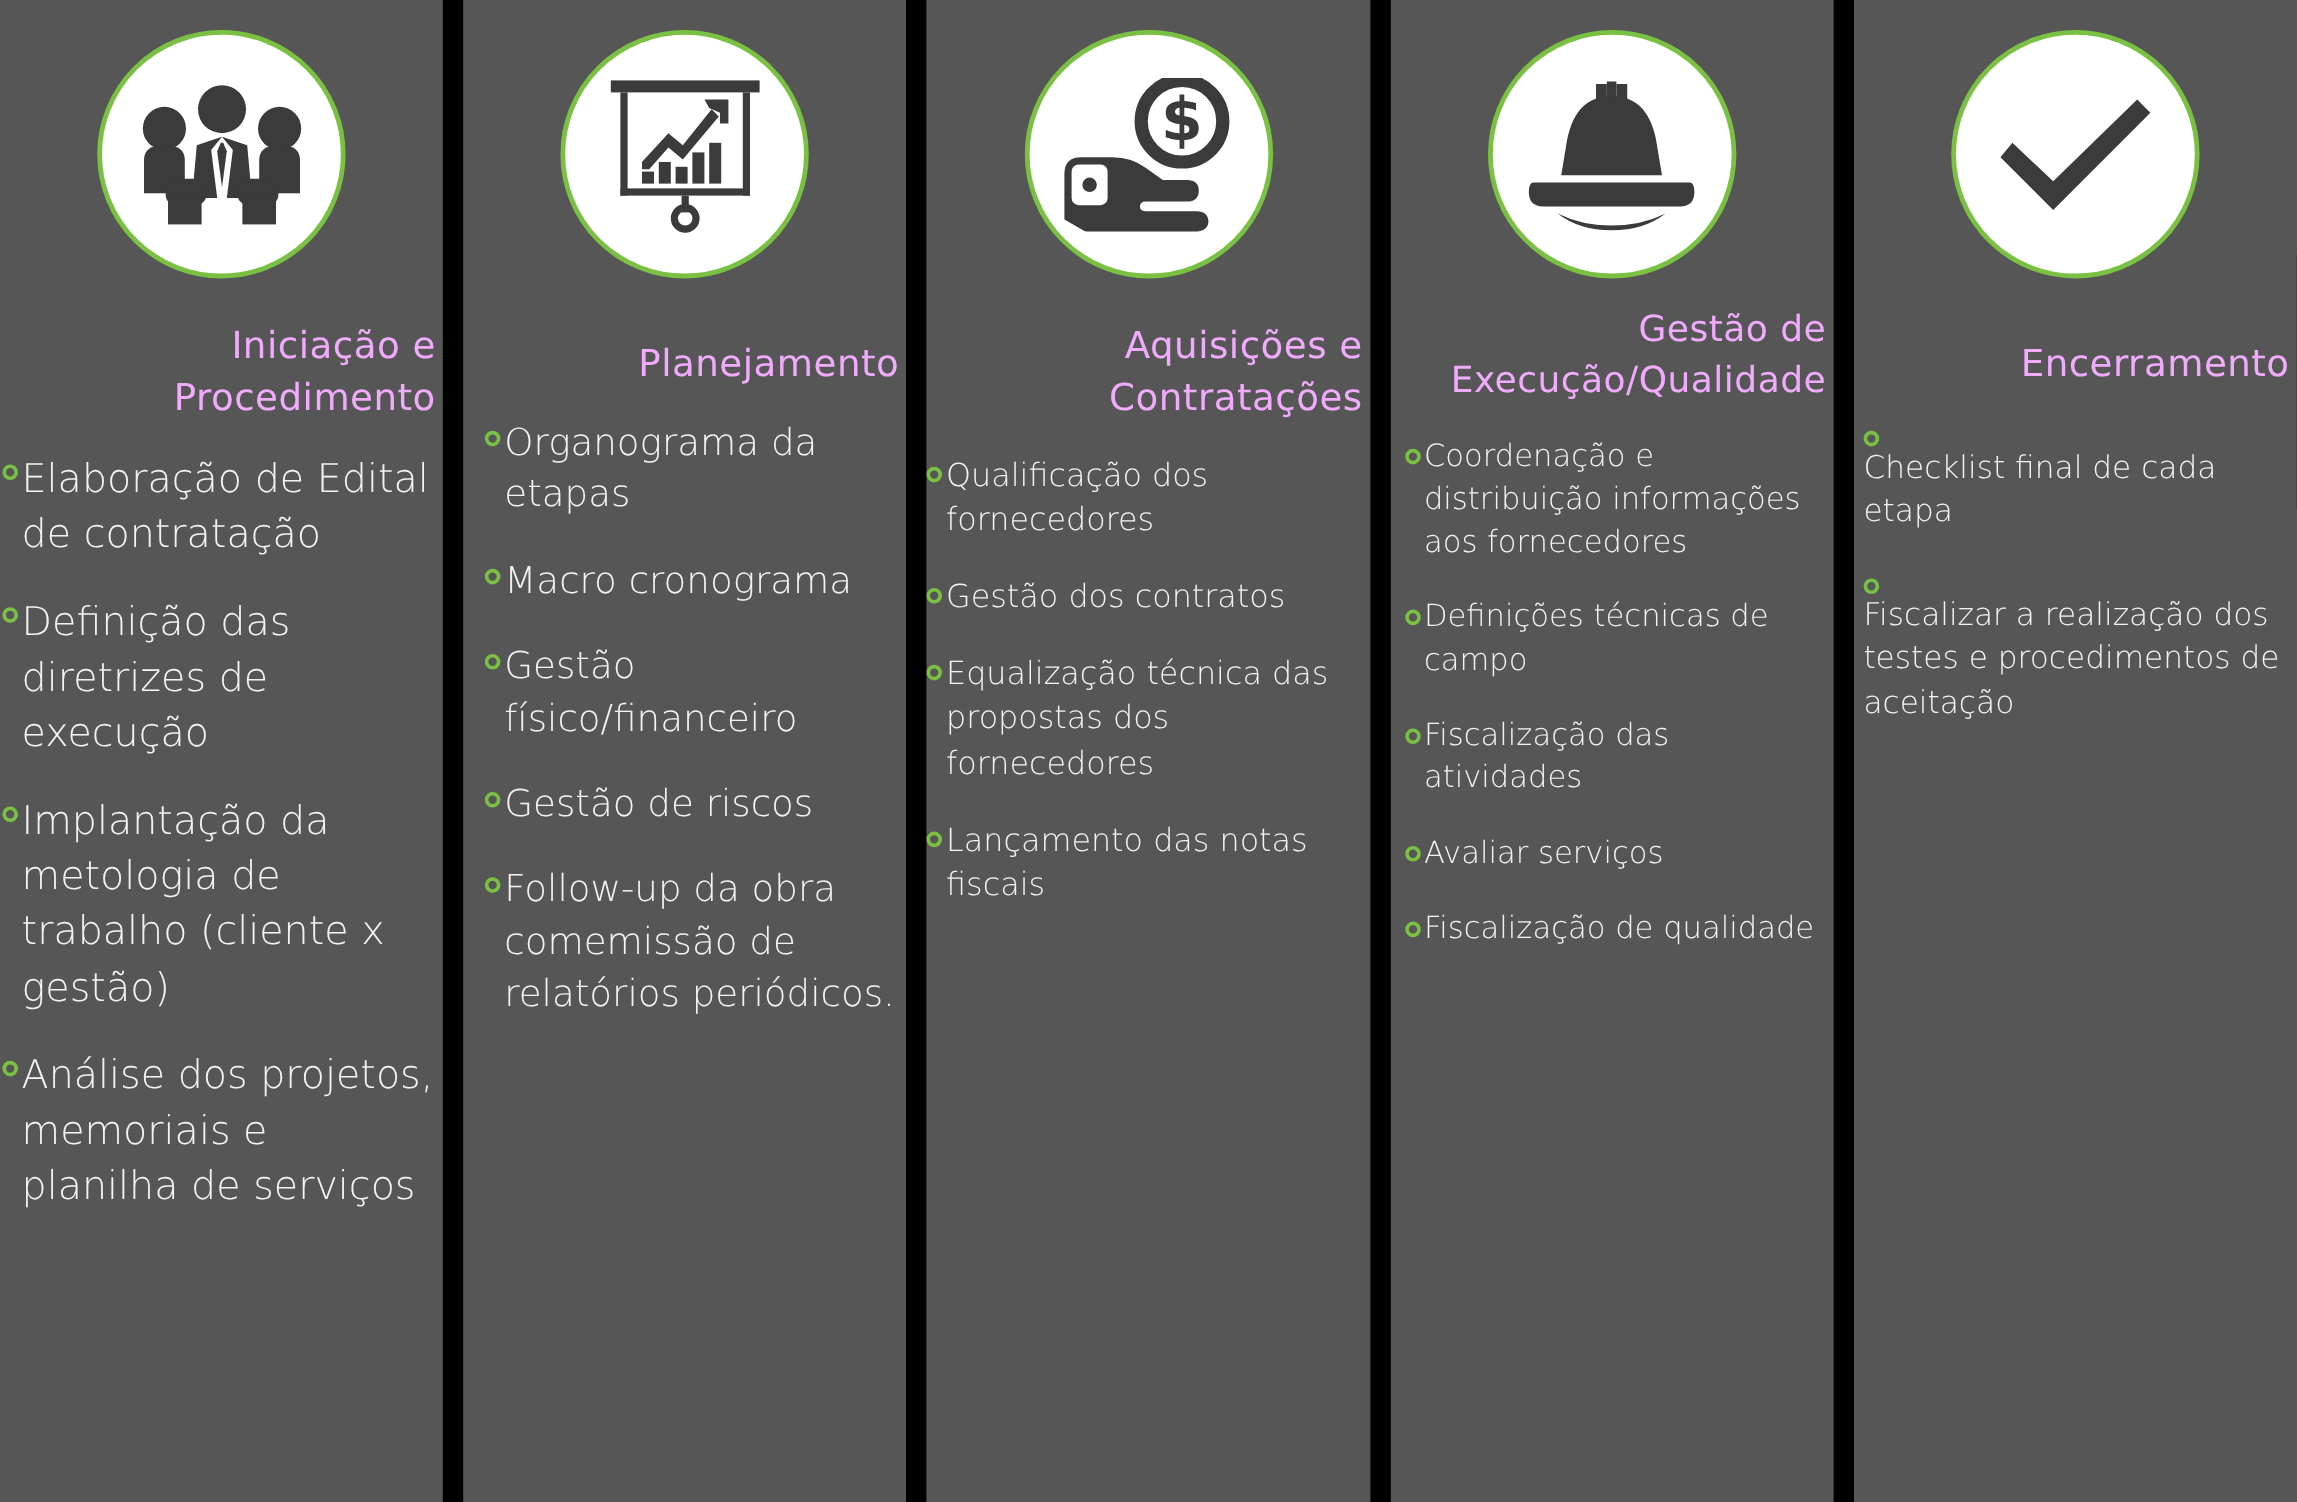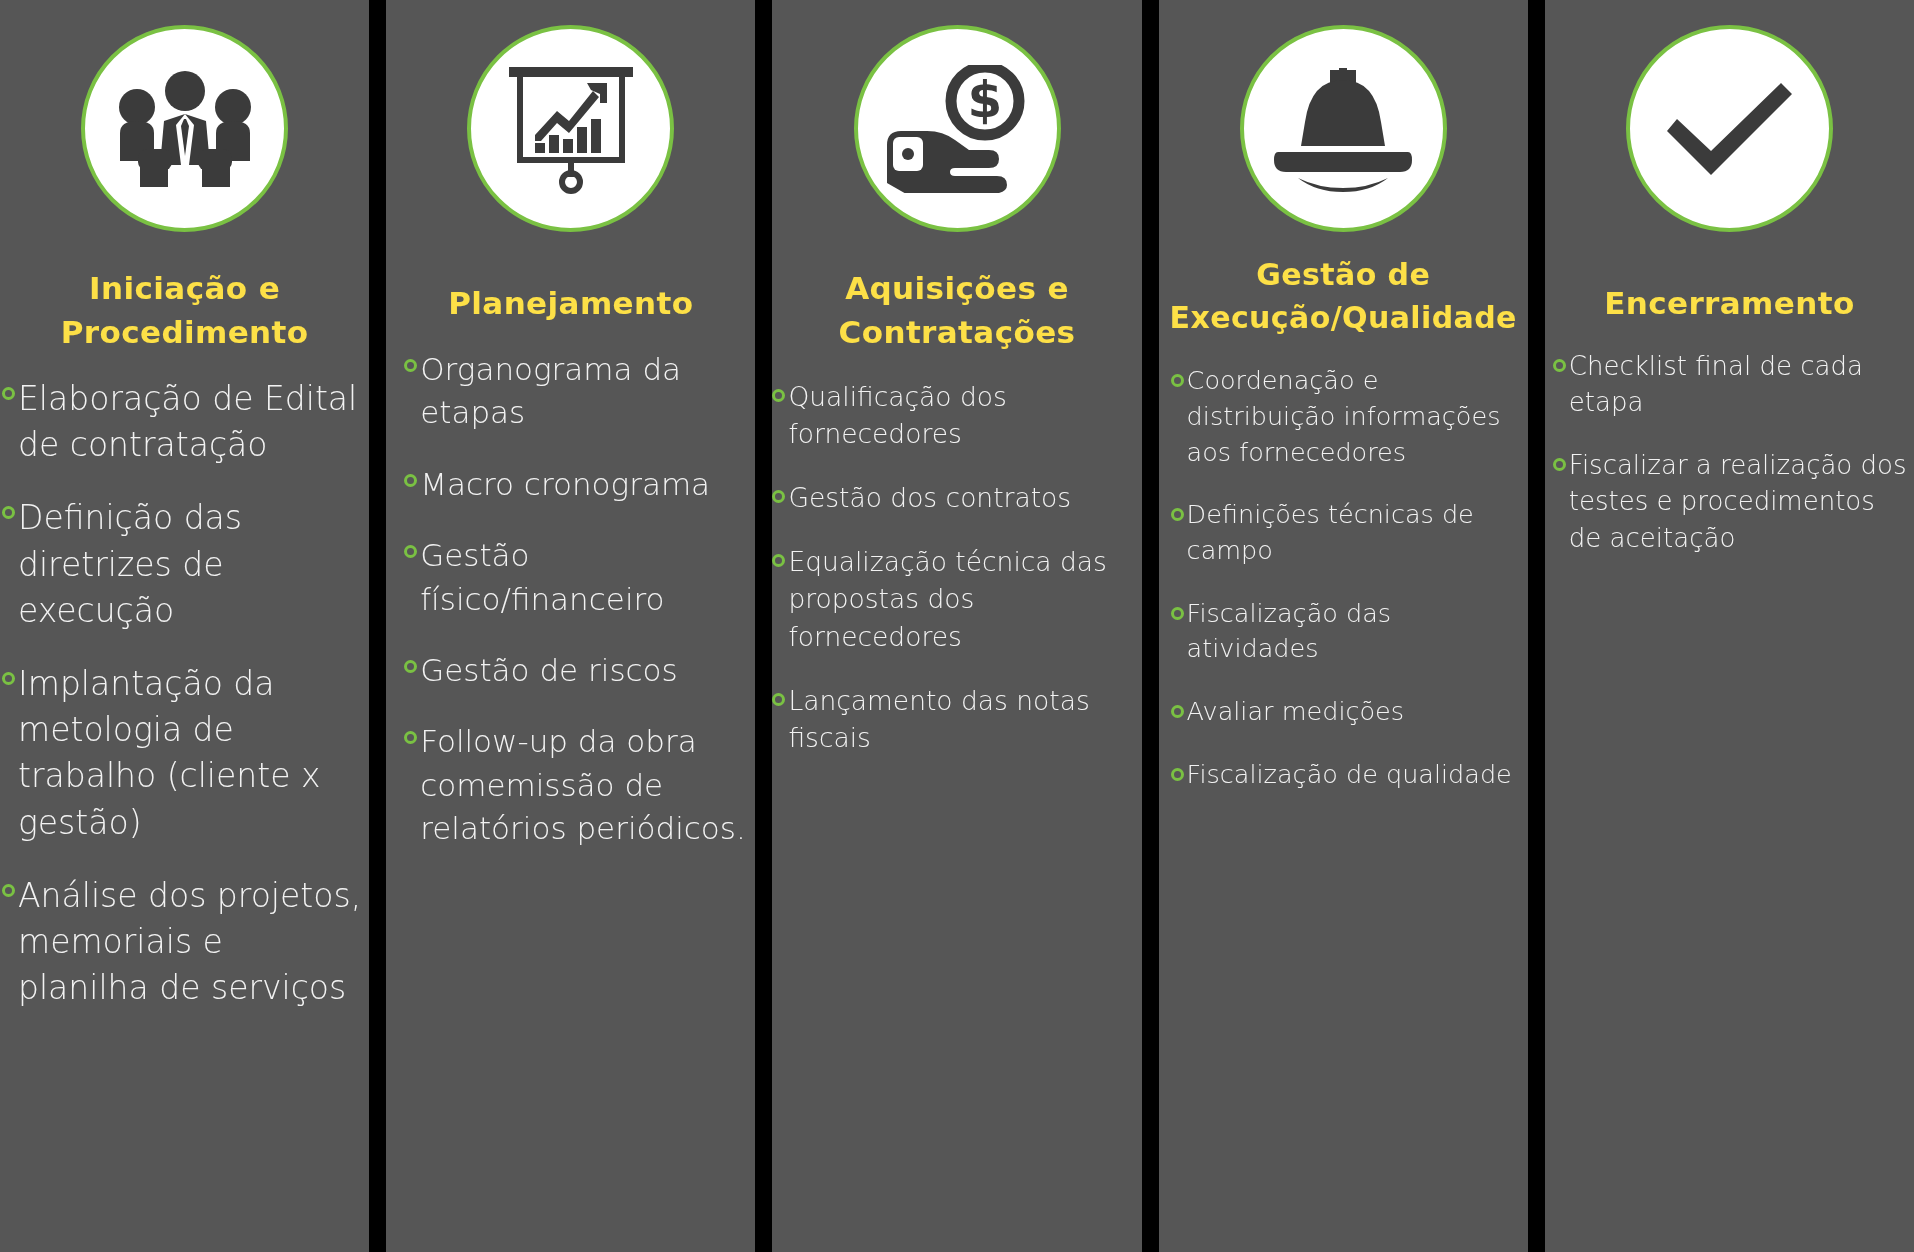--- a/index.html
+++ b/index.html
@@ -53,26 +53,26 @@
     border-radius: 50%;
     background: #ffffff;
     border: 4px solid #7ac143;
     box-sizing: border-box;
     display: flex;
     align-items: center;
     justify-content: center;
   }
   .icon-circle svg { display:block; }
   .col-title {
-    color: #fde047;
+    color: #f0abfc;
     font-family: "DejaVu Sans", sans-serif;
-    font-weight: 700;
+    font-weight: 400;
     font-size: 31px;
     line-height: 1.42;
-    text-align: center;
+    text-align: right;
     letter-spacing: 0.4px;
     margin: 0;
     padding: 0 6px;
     flex: 0 0 auto;
     white-space: pre-line;
   }
   .col-title.t1 { margin-top: 34px; }
   .col-title.t2 { margin-top: 49px; }
   .col-title.t3 { margin-top: 34px; }
   .col-title.t4 { margin-top: 22px; font-size: 30px; }
@@ -97,21 +97,21 @@
     font-family: "DejaVu Sans", sans-serif;
     font-weight: 300;
     font-size: 26px;
     line-height: 1.40;
     margin-bottom: 26px;
   }
   .bullets.b1 .bullet { font-size: 33px; margin-bottom: 27px; }
   .bullets.b2 .bullet { font-size: 31px; margin-bottom: 28px; }
   .bullets.b3 .bullet { font-size: 26.5px; margin-bottom: 27px; }
   .bullets.b4 .bullet { font-size: 25.5px; margin-bottom: 27px; }
-  .bullets.b5 .bullet { font-size: 26px;  margin-bottom: 26px; }
+  .bullets.b5 .bullet { font-size: 26px;  margin-bottom: 26px; flex-direction: column; }
 
   .marker {
     flex: 0 0 auto;
     width: 13px;
     height: 13px;
     border-radius: 50%;
     border: 3.5px solid #7ac143;
     box-sizing: border-box;
     margin-top: 11px;
     margin-right: 3px;
@@ -288,21 +288,21 @@
       <li class="bullet">
         <span class="marker"></span>
         <span class="btext">Definições técnicas de campo</span>
       </li>
       <li class="bullet">
         <span class="marker"></span>
         <span class="btext">Fiscalização das atividades</span>
       </li>
       <li class="bullet">
         <span class="marker"></span>
-        <span class="btext">Avaliar medições</span>
+        <span class="btext">Avaliar serviços</span>
       </li>
       <li class="bullet">
         <span class="marker"></span>
         <span class="btext">Fiscalização de qualidade</span>
       </li>
     </ul>
   </div>
 
   <div class="gutter"></div>
 

